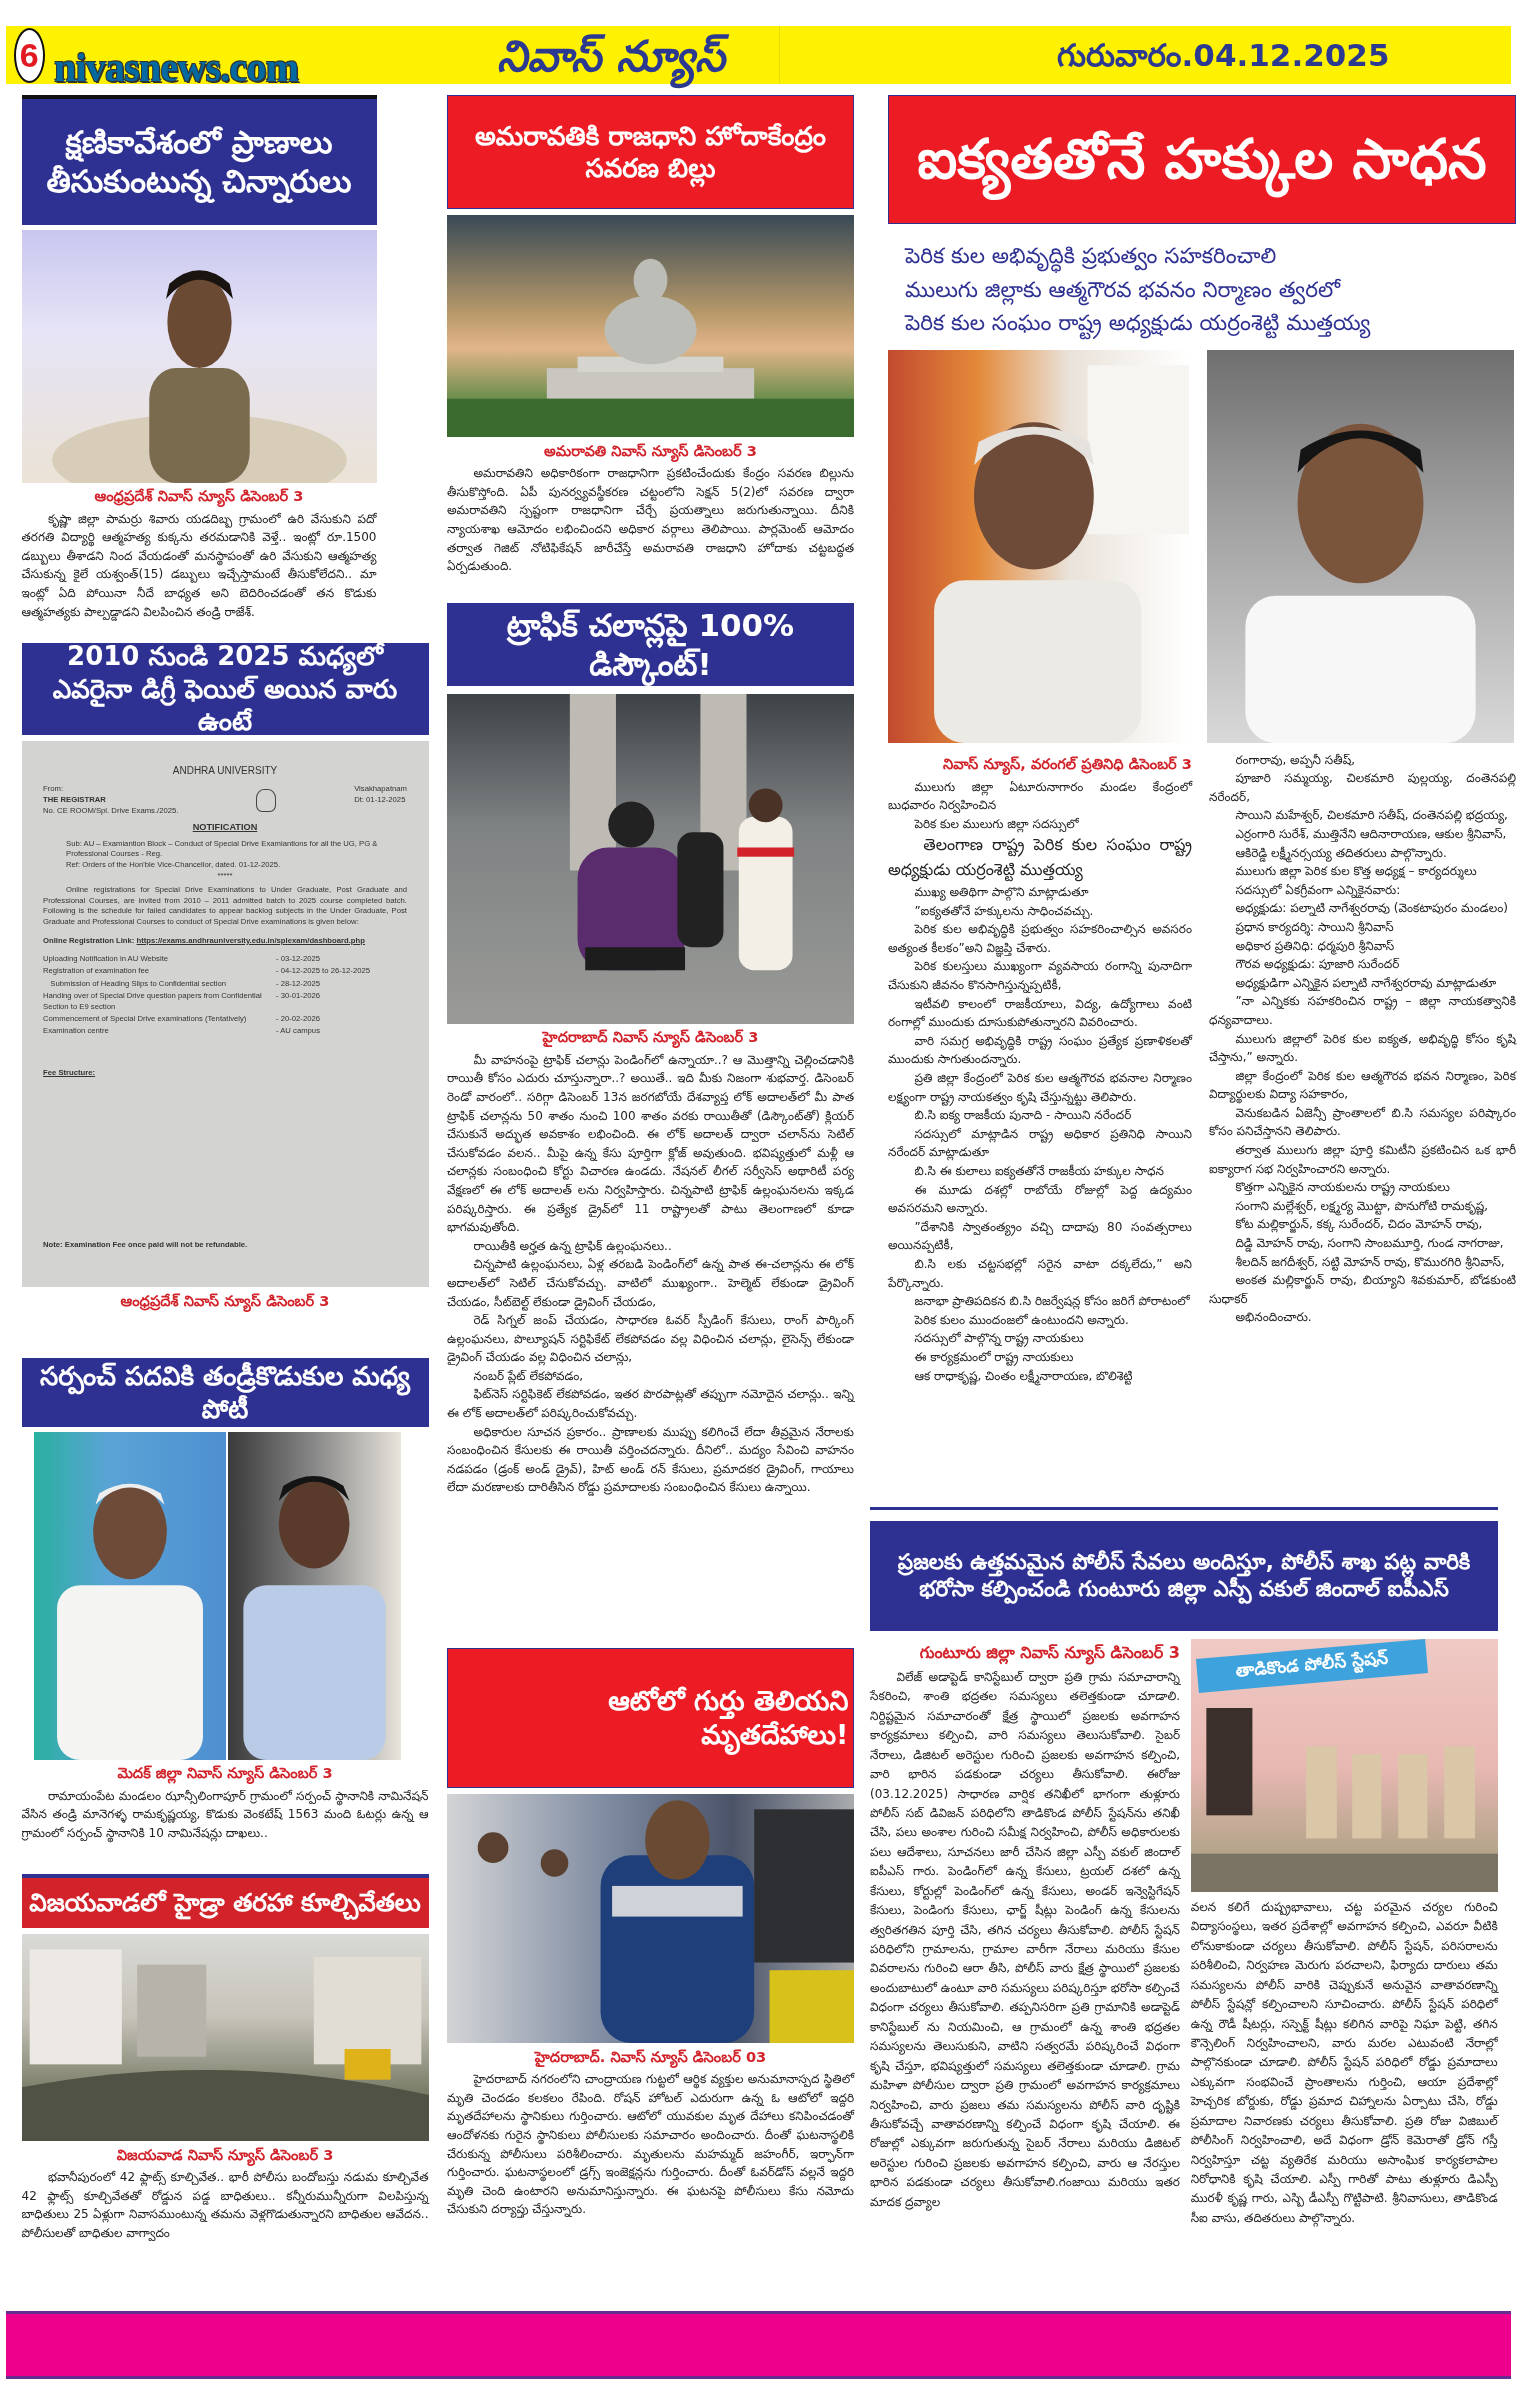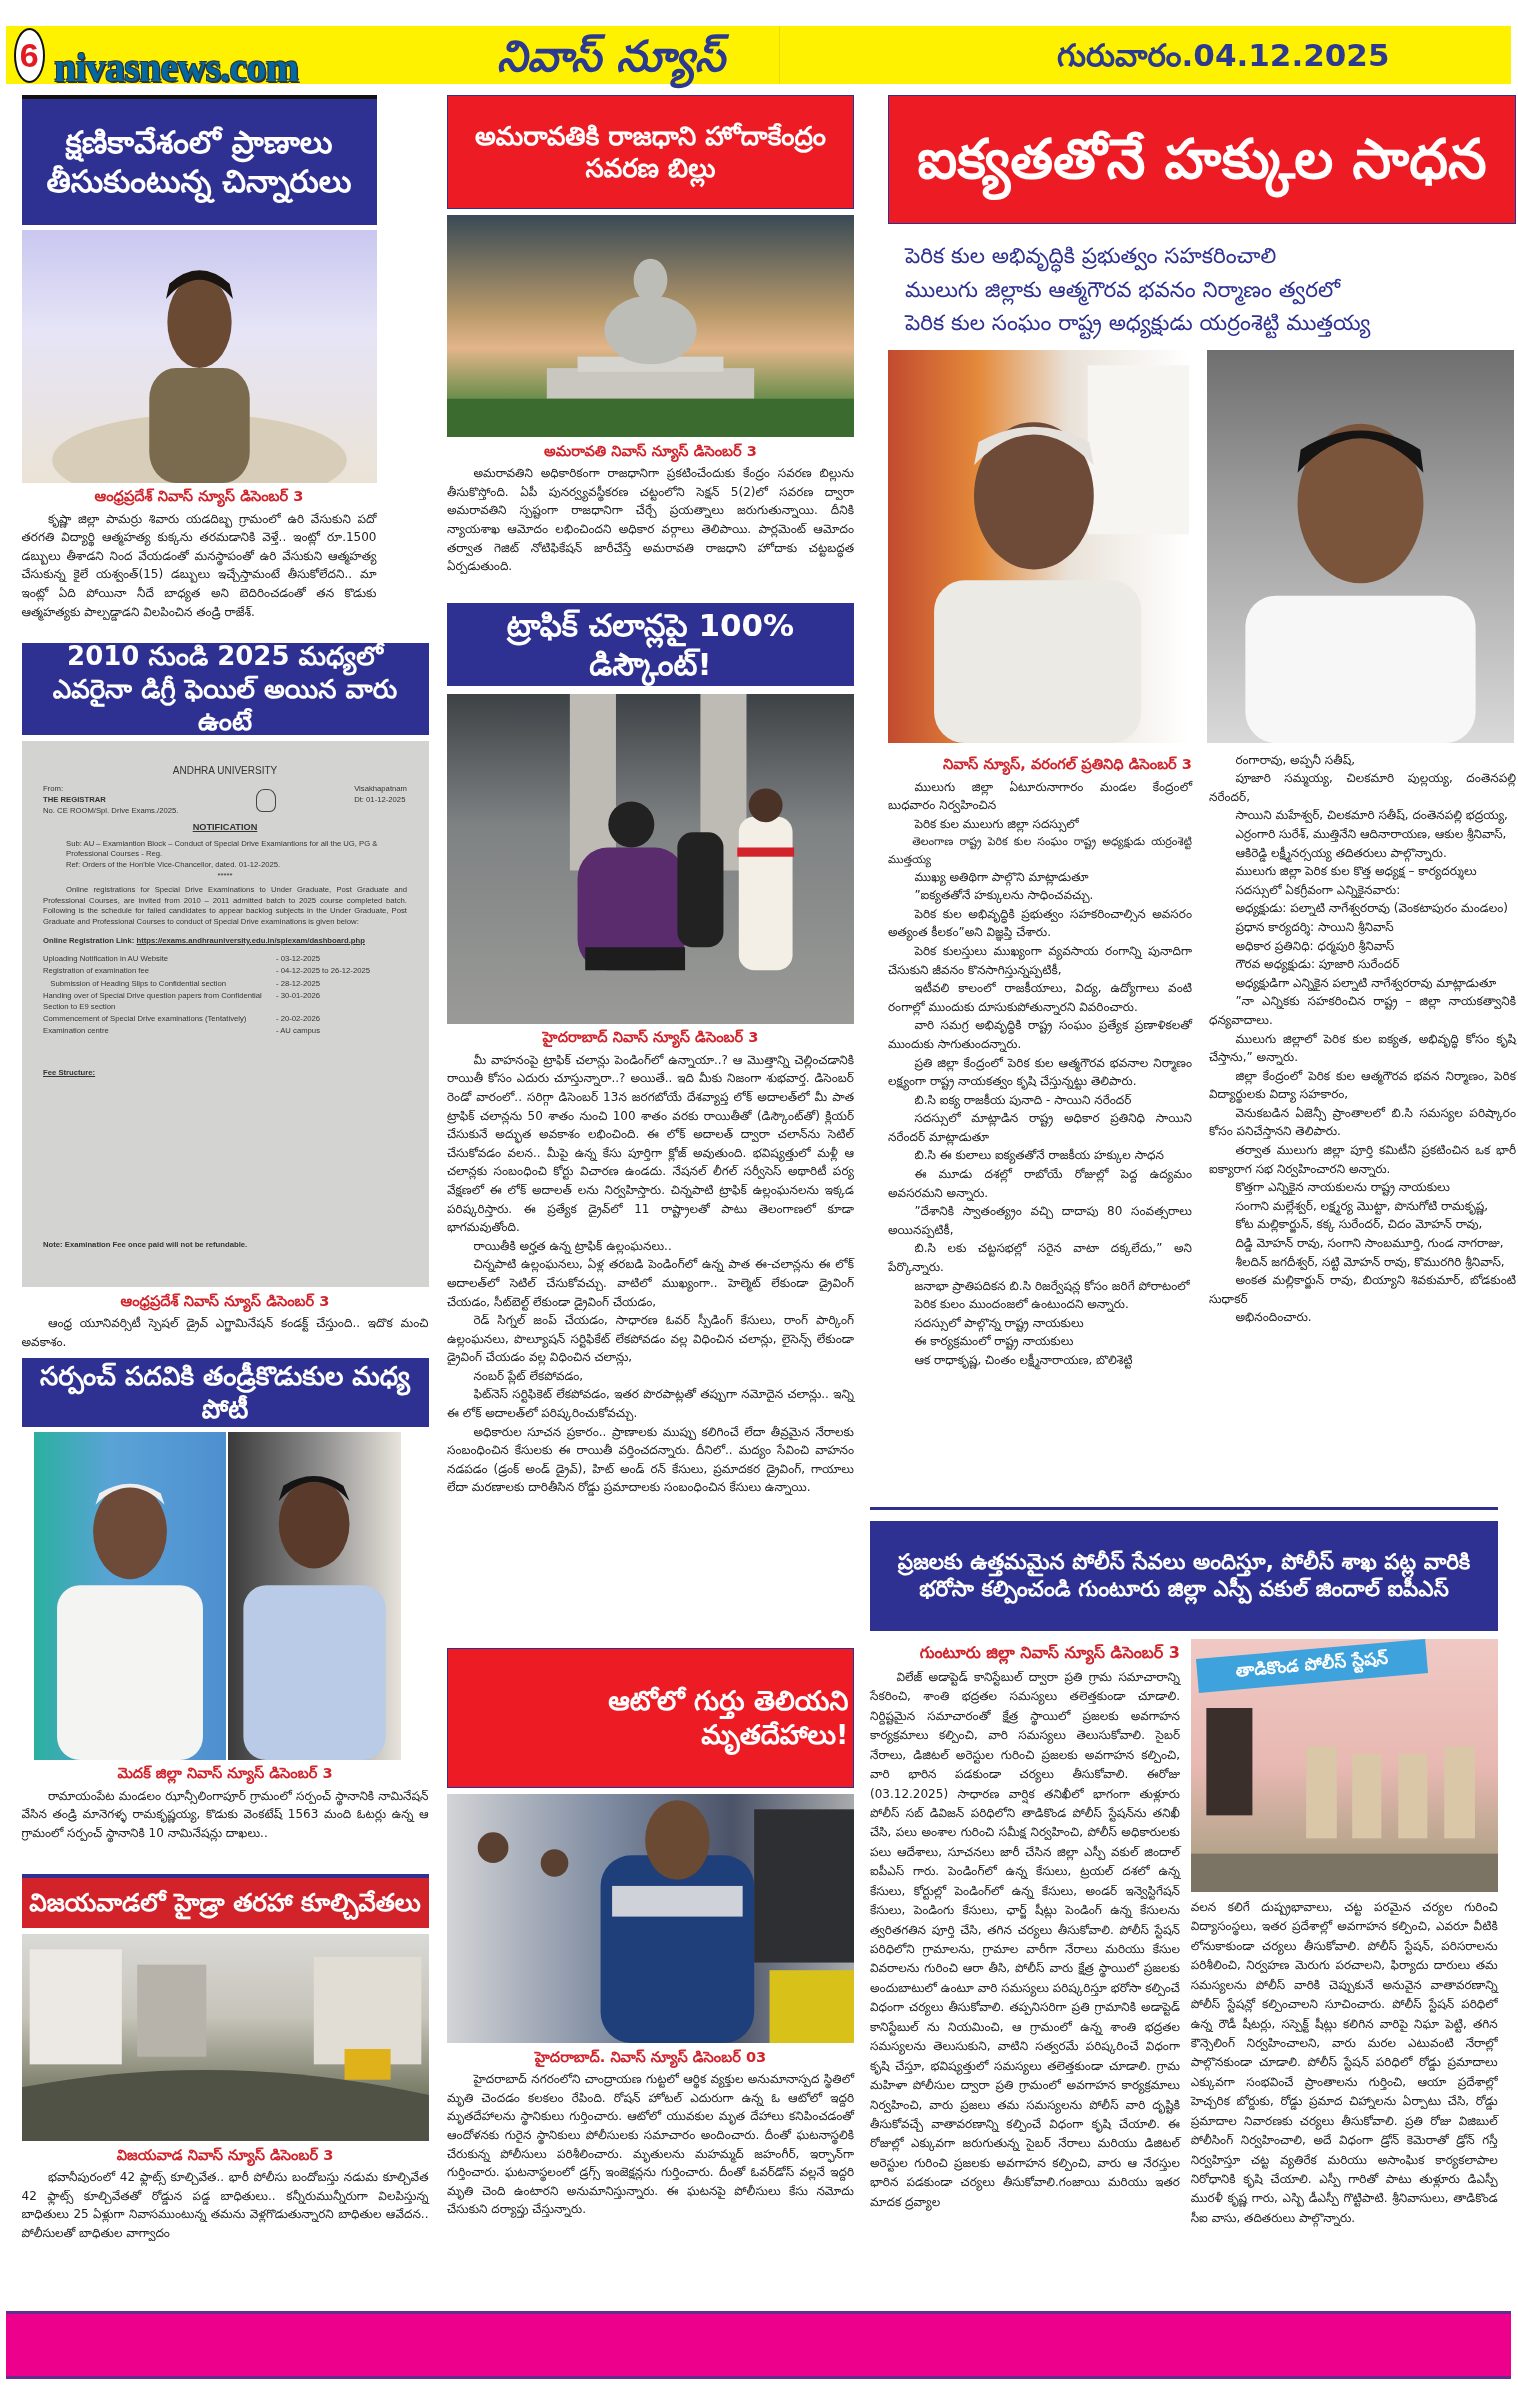--- a/index.html
+++ b/index.html
@@ -103,21 +103,20 @@
             <span style="width: 62%;">Examination centre</span>
             <span style="width: 36%;">- AU campus</span>
           </div>
         </div>
       <div style="font-weight:bold; text-decoration:underline; margin-top:31px;">Fee Structure:</div>
       <div style="height:161px;"></div>
       <div style="font-weight:bold;">Note: Examination Fee once paid will not be refundable.</div>
     </div>
   </div>
   <div class="dateline">ఆంధ్రప్రదేశ్ నివాస్ న్యూస్ డిసెంబర్ 3</div>
-  <p class="body-text">ఆంధ్ర యూనివర్సిటీ  స్పెషల్ డ్రైవ్ ఎగ్జామినేషన్ కండక్ట్ చేస్తుంది.. ఇదొక మంచి అవకాశం.</p>
 </section>
 
 <section class="col" style="left:21.5px; top:1358px; width:407px;">
   <h2 class="headline hl-blue" style="height:69px; font-size:26px; border-top:none;">సర్పంచ్ పదవికి తండ్రీకొడుకుల మధ్య పోటీ</h2>
   <div style="position:relative; height:328px; margin-top:4.6px;">
     <div class="photo" style="left:12.3px; top:0; width:192px; height:328px; background:linear-gradient(90deg,#2bb0a0 0%,#5aa3d6 40%,#4e8fd0 100%);">
       <svg viewBox="0 0 250 428" preserveAspectRatio="none">
         <rect x="30" y="200" width="190" height="228" rx="30" fill="#f4f4f2"></rect>
         <ellipse cx="125" cy="130" rx="48" ry="62" fill="#6e4a38"></ellipse>
         <path d="M80 95 Q125 50 170 95 L165 80 Q125 55 85 80 Z" fill="#eee"></path>
@@ -230,21 +229,21 @@
         <path d="M118 160 Q200 70 282 160 L278 130 Q200 80 122 130 Z" fill="#141414"></path>
       </svg>
     </div>
   </div>
   <div style="display:flex; gap:17px; margin-top:7.7px;">
     <div style="width:304px;">
       <div class="dateline" style="text-align:right;">నివాస్ న్యూస్, వరంగల్ ప్రతినిధి  డిసెంబర్ 3</div>
       <div id="perika-col1">
           <p class="body-text" style="font-size: 12px;">ములుగు జిల్లా ఏటూరునాగారం మండల కేంద్రంలో బుధవారం నిర్వహించిన</p>
           <p class="body-text" style="font-size: 12px;">పెరిక కుల ములుగు జిల్లా సదస్సులో</p>
-          <p class="body-text" style="font-size: 11px;">తెలంగాణ రాష్ట్ర పెరిక కుల సంఘం రాష్ట్ర అధ్యక్షుడు యర్రంశెట్టి ముత్తయ్య</p>
+          <p class="body-text" style="font-size: 16px;">తెలంగాణ రాష్ట్ర పెరిక కుల సంఘం రాష్ట్ర అధ్యక్షుడు యర్రంశెట్టి ముత్తయ్య</p>
           <p class="body-text" style="font-size: 12px;">ముఖ్య అతిథిగా పాల్గొని మాట్లాడుతూ</p>
           <p class="body-text" style="font-size: 12px;">”ఐక్యతతోనే హక్కులను సాధించవచ్చు.</p>
           <p class="body-text" style="font-size: 12px;">పెరిక కుల అభివృద్ధికి ప్రభుత్వం సహకరించాల్సిన అవసరం అత్యంత కీలకం”అని విజ్ఞప్తి చేశారు.</p>
           <p class="body-text" style="font-size: 12px;">పెరిక కులస్తులు ముఖ్యంగా వ్యవసాయ రంగాన్ని పునాదిగా చేసుకుని జీవనం కొనసాగిస్తున్నప్పటికీ,</p>
           <p class="body-text" style="font-size: 12px;">ఇటీవలి కాలంలో రాజకీయాలు, విద్య, ఉద్యోగాలు వంటి రంగాల్లో ముందుకు దూసుకుపోతున్నారని వివరించారు.</p>
           <p class="body-text" style="font-size: 12px;">వారి సమగ్ర అభివృద్ధికి రాష్ట్ర సంఘం ప్రత్యేక ప్రణాళికలతో ముందుకు సాగుతుందన్నారు.</p>
           <p class="body-text" style="font-size: 12px;">ప్రతి జిల్లా కేంద్రంలో పెరిక కుల ఆత్మగౌరవ భవనాల నిర్మాణం లక్ష్యంగా రాష్ట్ర నాయకత్వం కృషి చేస్తున్నట్టు తెలిపారు.</p>
           <p class="body-text" style="font-size: 12px;">బి.సి ఐక్య రాజకీయ పునాది - సాయిని నరేందర్</p>
           <p class="body-text" style="font-size: 12px;">సదస్సులో మాట్లాడిన రాష్ట్ర అధికార ప్రతినిధి సాయిని నరేందర్ మాట్లాడుతూ</p>
           <p class="body-text" style="font-size: 12px;">బి.సి ఈ కులాలు ఐక్యతతోనే రాజకీయ హక్కుల సాధన</p>

